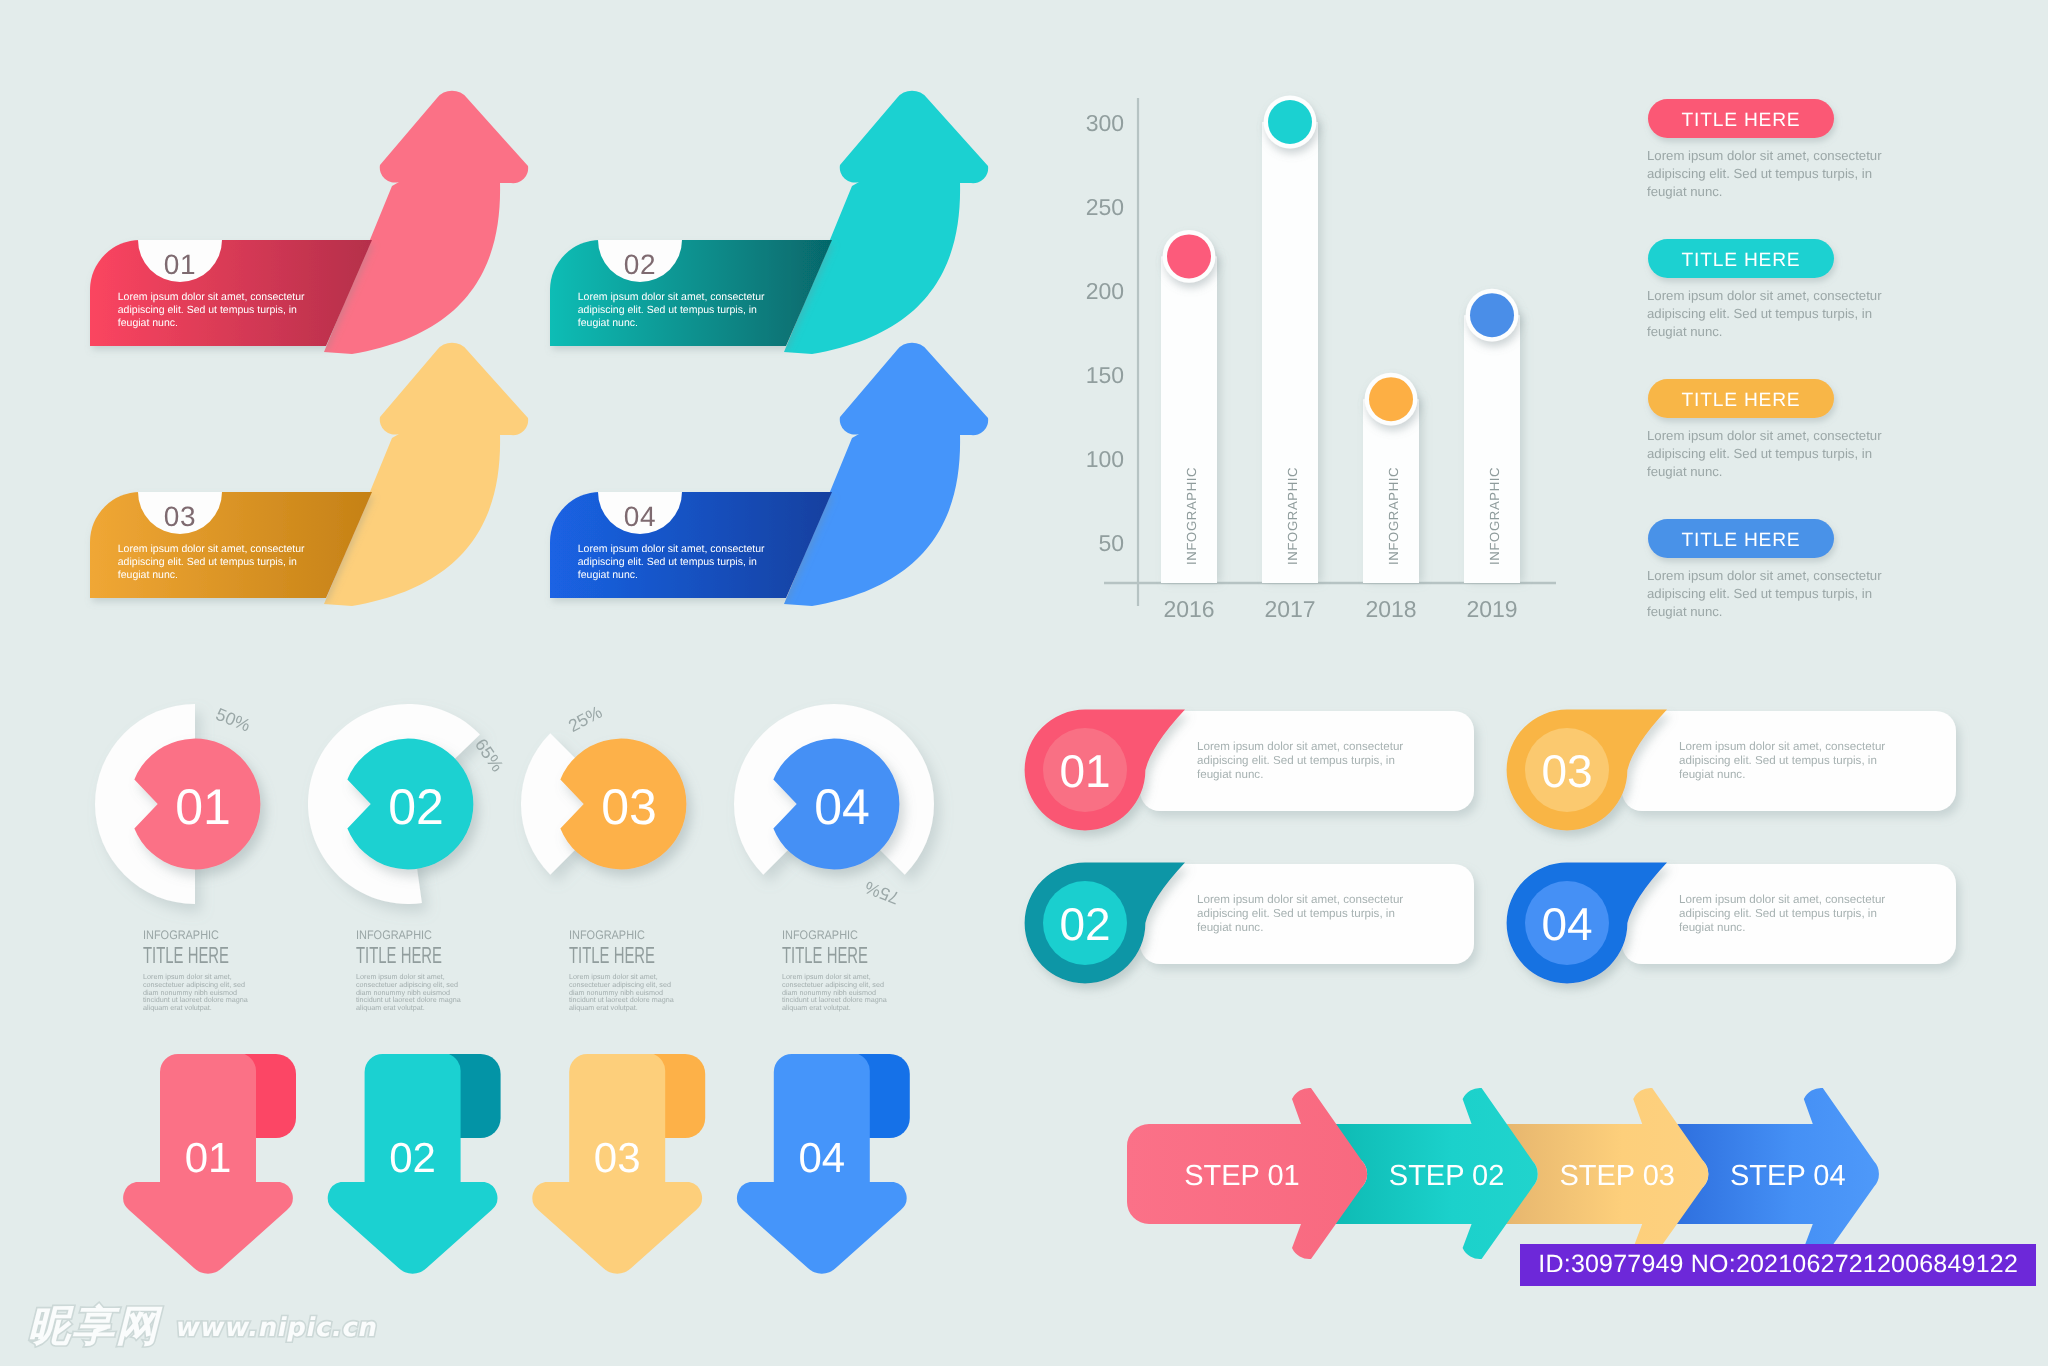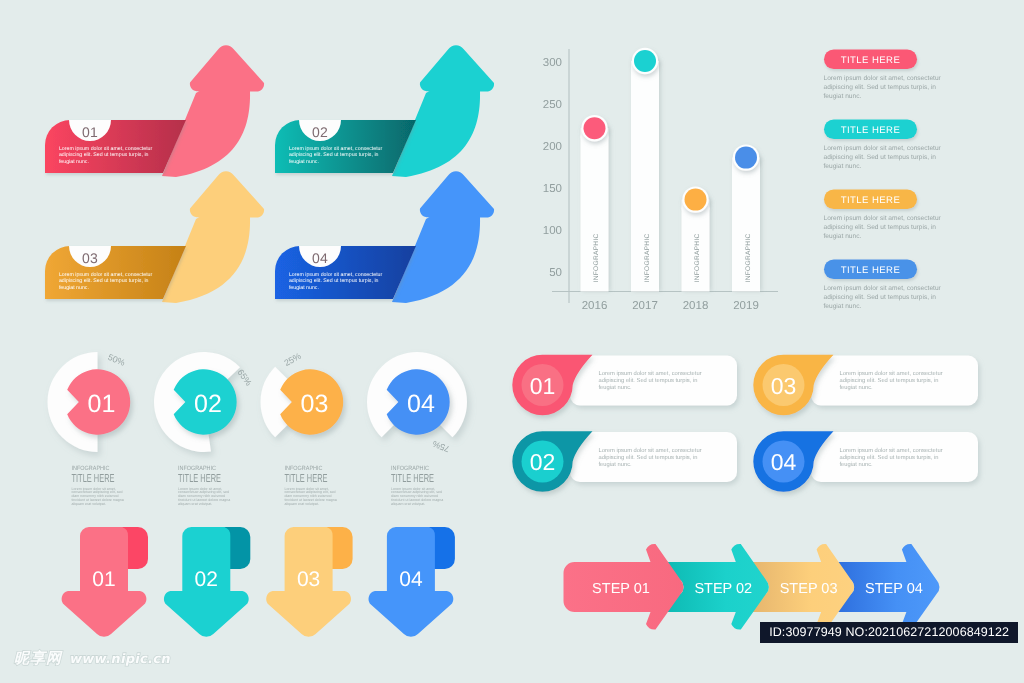--- a/index.html
+++ b/index.html
@@ -2,27 +2,27 @@
 <html><head>
 <meta charset="utf-8">
 <style>
   html,body{margin:0;padding:0;}
   body{width:1024px;height:683px;overflow:hidden;background:#e3eceb;
        font-family:"Liberation Sans",sans-serif;-webkit-font-smoothing:antialiased;text-rendering:geometricPrecision;}
   #stage{position:relative;width:1024px;height:683px;background:#e3eceb;}
   svg.layer{position:absolute;left:0;top:0;width:1024px;height:683px;overflow:visible;}
   #footer-wm{position:absolute;left:14px;top:650px;display:flex;align-items:center;
              white-space:nowrap;}
-  #wm-cn{font-family:Liberation Sans, sans-serif;font-weight:bold;font-size:15px;
+  #wm-cn{font-family:Liberation Sans, sans-serif;font-weight:bold;font-size:21px;
          font-style:italic;letter-spacing:1px;color:#fafcfc;
          -webkit-text-stroke:1.6px #ccd8d7;paint-order:stroke fill;}
   #wm-url{font-family:"DejaVu Sans",sans-serif;font-weight:bold;font-style:italic;
           font-size:13px;margin-left:8px;color:#fafcfc;letter-spacing:.3px;
           -webkit-text-stroke:1.6px #ccd8d7;paint-order:stroke fill;}
-  #footer-id{position:absolute;right:6px;top:622px;background:#0f172a;color:#ffffff;
+  #footer-id{position:absolute;right:6px;top:622px;background:#6d28d9;color:#ffffff;
              font-family:"Liberation Sans",sans-serif;font-size:12.5px;
              padding:3px 9px 4px 9px;letter-spacing:.1px;}
 </style>
 </head>
 <body>
 
 <div id="stage">
 
 <svg class="layer" id="sec-arrows" viewBox="0 0 1024 683">
   <defs>

